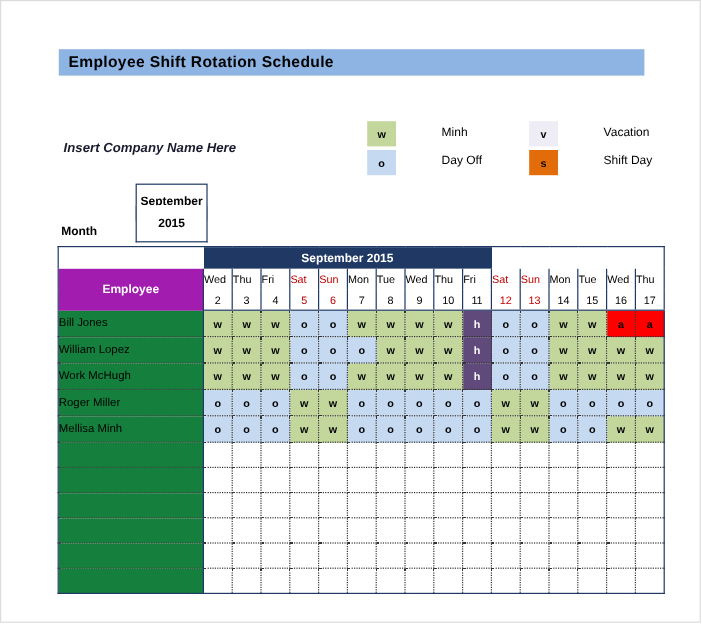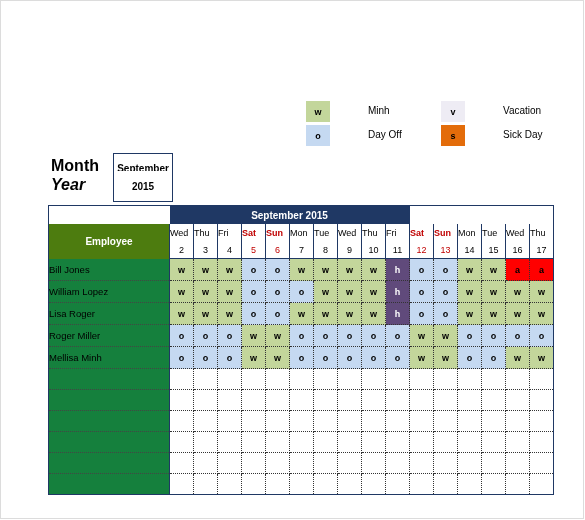--- a/index.html
+++ b/index.html
@@ -38,21 +38,21 @@
   .legend-label{
     position:absolute;left:62px;top:4px;
     font-size:10px;color:#000;white-space:nowrap;
   }
   
   .company-name{
     position:absolute;left:52px;top:117px;
     font-size:11px;font-style:italic;font-weight:bold;color:#1a1a2e;
     white-space:nowrap;
   }
-  .mf-label{position:absolute;font-size:16px;font-weight:bold;color:#000;}
+  .mf-label{position:absolute;font-size:10px;font-weight:bold;color:#000;margin-top:31px;}
   .mf-month-label{left:50px;top:156px;}
   .mf-year-label{left:50px;top:175px;font-style:italic;}
   .mf-box{
     position:absolute;left:112px;width:60px;height:31px;
     border:1px solid #1f3864;box-sizing:border-box;
     font-size:10px;font-weight:bold;color:#000;
     display:flex;align-items:center;justify-content:center;background:#fff;
   }
   .mf-month-box{top:152px;}
   .mf-year-box{top:170px;border-top:none;text-align:center;}
@@ -63,33 +63,33 @@
     border:1px solid #1f3864;
   }
   .sched td,.sched th{padding:0;margin:0;}
   .month-banner{
     background:#1f3864;color:#fff;
     font-size:10px;font-weight:bold;text-align:center;
     height:18px;
   }
   .blank-top{background:#fff;border:none;}
   .emp-head{
-    background:#4d7c0f;color:#fff;
+    background:#a21caf;color:#fff;
     font-size:10px;font-weight:bold;text-align:center;
     width:120px;
     border-right:1px solid #1f3864;
   }
   .dow-cell{
     width:23px;height:17px;
     font-size:9px;text-align:left;color:#000;
     background:#fff;
     border-left:1px solid #1f3864;border-bottom:none;
     vertical-align:middle;
   }
-  .dow-cell.weekend{color:#c00000;font-weight:bold;}
+  .dow-cell.weekend{color:#c00000;}
   .num-cell{
     width:23px;height:17px;
     font-size:9px;text-align:center;color:#000;
     background:#fff;
     border-left:1px solid #1f3864;
     border-bottom:1px solid #1f3864;
     vertical-align:middle;
   }
   .num-cell.weekend{color:#c00000;}
   .emp-name{
@@ -116,21 +116,25 @@
   .c-s{background:#e36c0a;color:#000;}
   .c-h{background:#604a7b;color:#fff;}
   .c-a{background:#ff0000;color:#000;}
   .c-blank{background:#fff;}
 </style>
 </head>
 <body>
 
 <div class="page-frame">
 
-
+  <div class="title-bar">
+    <div class="title-text">Employee  Shift  Rotation  Schedule</div>
+  </div>
+
+  <div class="company-name">Insert Company Name Here</div>
 
   <div class="mf-label mf-month-label">Month</div>
   <div class="mf-box mf-month-box">September</div>
   <div class="mf-label mf-year-label">Year</div>
   <div class="mf-box mf-year-box">2015</div>
 
   <div class="legend">
     <div class="legend-col c1">
       <div class="legend-row">
         <div class="legend-swatch c-w">w</div>
@@ -141,21 +145,21 @@
         <div class="legend-label">Day Off</div>
       </div>
     </div>
     <div class="legend-col c2">
       <div class="legend-row">
         <div class="legend-swatch c-v">v</div>
         <div class="legend-label">Vacation</div>
       </div>
       <div class="legend-row">
         <div class="legend-swatch c-s">s</div>
-        <div class="legend-label">Sick Day</div>
+        <div class="legend-label">Shift Day</div>
       </div>
     </div>
   </div>
 
   <table class="sched">
     <thead>
       <tr>
         <td class="blank-top"></td>
         <td class="month-banner" colspan="10">September 2015</td>
         <td class="blank-top" colspan="6"></td>
@@ -231,21 +235,21 @@
           <td class="day-cell c-w">w</td>
           <td class="day-cell c-h">h</td>
           <td class="day-cell c-o">o</td>
           <td class="day-cell c-o">o</td>
           <td class="day-cell c-w">w</td>
           <td class="day-cell c-w">w</td>
           <td class="day-cell c-w">w</td>
           <td class="day-cell c-w">w</td>
         </tr>
         <tr>
-          <td class="emp-name">Lisa Roger</td>
+          <td class="emp-name">Work McHugh</td>
           <td class="day-cell c-w">w</td>
           <td class="day-cell c-w">w</td>
           <td class="day-cell c-w">w</td>
           <td class="day-cell c-o">o</td>
           <td class="day-cell c-o">o</td>
           <td class="day-cell c-w">w</td>
           <td class="day-cell c-w">w</td>
           <td class="day-cell c-w">w</td>
           <td class="day-cell c-w">w</td>
           <td class="day-cell c-h">h</td>

